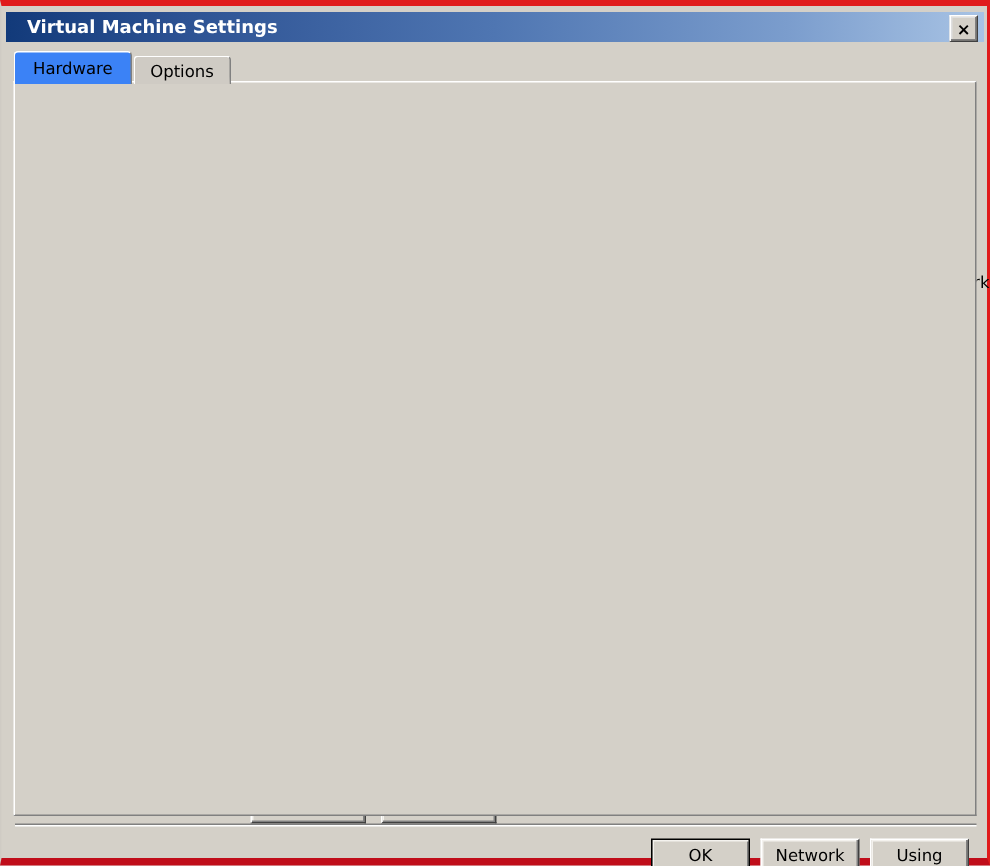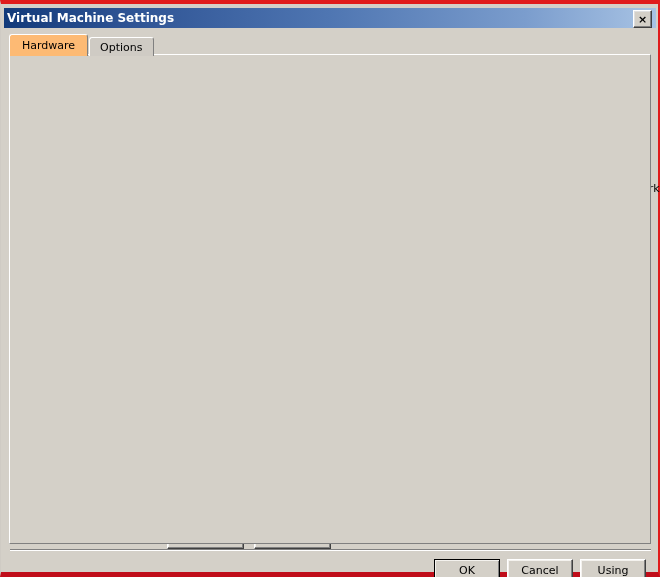--- a/index.html
+++ b/index.html
@@ -33,21 +33,21 @@
     left: 3px; top: 4px;
     width: 652px; height: 20px;
     background: linear-gradient(to right, #123a7a 0%, #2d5293 18%, #4f76b2 50%, #7b9dcd 80%, #a8c3e4 100%);
     display: flex;
     align-items: center;
   }
   #title-text {
     color: #ffffff;
     font-weight: bold;
     font-size: 12px;
-    margin-left: 3px;
+    margin-left: 14px;
     letter-spacing: 0px;
     white-space: nowrap;
   }
   #close-btn {
     position: absolute;
     right: 4px; top: 2px;
     width: 17px; height: 16px;
     background: #d4d0c8;
     border: 1px solid #ffffff;
     border-right-color: #404040;
@@ -85,21 +85,21 @@
     background: #d4d0c8;
     border: 1px solid #ffffff;
     border-right-color: #808080;
     border-bottom: none;
     font-size: 11px;
     cursor: pointer;
     border-radius: 3px 3px 0 0;
   }
   .tab.active {
     height: 22px;
-    background: #fdba74;
+    background: #3b82f6;
     margin-left: -2px;
     margin-right: 1px;
     padding: 0 12px;
     border: 1px solid #ffffff;
     border-right-color: #808080;
     border-bottom: none;
     font-weight: normal;
     position: relative;
     z-index: 4;
     justify-content: center;
@@ -577,21 +577,21 @@
       </span>
     </div>
 
     <div id="bottom-sep"></div>
 
     <div id="dlgbtns">
       <div class="btn dlg default">
         <span>OK</span>
       </div>
       <div class="btn dlg">
-        <span>Cancel</span>
+        <span>Network</span>
       </div>
       <div class="btn dlg">
         <span>Using</span>
       </div>
     </div>
 
   </div>
 </div>
 
 </body></html>

